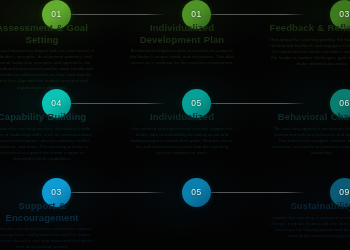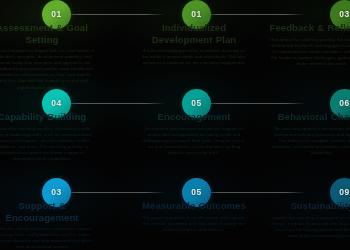--- a/index.html
+++ b/index.html
@@ -65,38 +65,38 @@
     height: 29px;
     margin-top: -14px;
     border-radius: 50%;
     display: flex;
     align-items: center;
     justify-content: center;
     box-sizing: border-box;
   }
   .node-num {
     font-size: 8.5px;
-    font-weight: bold;
+    font-weight: normal;
     letter-spacing: 0.4px;
     color: #e8efe8;
     text-shadow: 0 0 2px rgba(0,0,0,0.5);
     line-height: 1;
   }
   .node.pos-0 { left: 0px; }
   .node.pos-1 { left: 140px; }
   .node.pos-2 { left: 288px; }
 
   .cell {
     position: absolute;
     top: 22px;
     width: 112px;
     text-align: center;
   }
   .cell.col-0 { left: -14px; }
-  .cell.col-1 { left: 138px; }
+  .cell.col-1 { left: 126px; }
   .cell.col-2 { left: 266px; }
 
   .cell-title {
     font-size: 9.5px;
     font-weight: bold;
     line-height: 11.5px;
     margin: 0 0 3px 0;
     letter-spacing: 0.1px;
     word-spacing: 0.5px;
   }
@@ -164,21 +164,21 @@
       </div>
       <div class="node pos-2" style="background: linear-gradient(140deg, rgb(10, 125, 114) 0%, rgb(10, 125, 114) 45%, rgb(5, 82, 73) 100%); box-shadow: rgba(10, 125, 114, 0.2) 0px 0px 6px;">
         <span class="node-num">06</span>
       </div>
     </div>
     <div class="cell col-0">
       <p class="cell-title">Capability Building</p>
       <p class="cell-body">Leadership coaching involves developing a wide range of leadership skills, such as communication, emotional intelligence, decision-making, conflict resolution, and more. The coaching process is structured to support the leader acquire or strengthen these capabilities.</p>
     </div>
     <div class="cell col-1">
-      <p class="cell-title">Encouragement</p>
+      <p class="cell-title">Individualized</p>
       <p class="cell-body">Our certified and experienced coaches support the leader take accountability for taking action and making progress toward their goals. Regular check-ins and assessments ensure that the coaching process remains on track.</p>
     </div>
     <div class="cell col-2">
       <p class="cell-title">Behavioral Change</p>
       <p class="cell-body">The coaching approach encourages the leader to experiment with new behaviors and approaches. This helps them navigate complex business situations and implement positive changes in their leadership.</p>
     </div>
   </div>
 
   <div class="row row-3">
     <div class="track">
@@ -191,23 +191,19 @@
         <span class="node-num">05</span>
       </div>
       <div class="node pos-2" style="background: linear-gradient(140deg, rgb(11, 90, 118) 0%, rgb(11, 90, 118) 45%, rgb(7, 60, 81) 100%); box-shadow: rgba(11, 90, 118, 0.2) 0px 0px 6px;">
         <span class="node-num">09</span>
       </div>
     </div>
     <div class="cell col-0">
       <p class="cell-title">Support &amp; Encouragement</p>
       <p class="cell-body">Leadership coaching provides continuous support, encouragement, and guidance to help the leader overcome obstacles and stay motivated throughout their development journey.</p>
     </div>
-    <div class="cell col-1">
-      <p class="cell-title">Measurable Outcomes</p>
-      <p class="cell-body">The coaching process is results-driven, with specific, measurable outcomes and milestones to gauge the leader's progress and success.</p>
-    </div>
     <div class="cell col-2">
       <p class="cell-title">Sustainability</p>
       <p class="cell-body">Leadership coaching is designed to create lasting change. It equips leaders with the tools and mindset necessary for ongoing growth and development beyond the coaching engagement.</p>
     </div>
   </div>
 
 </div>
 
 </body></html>

